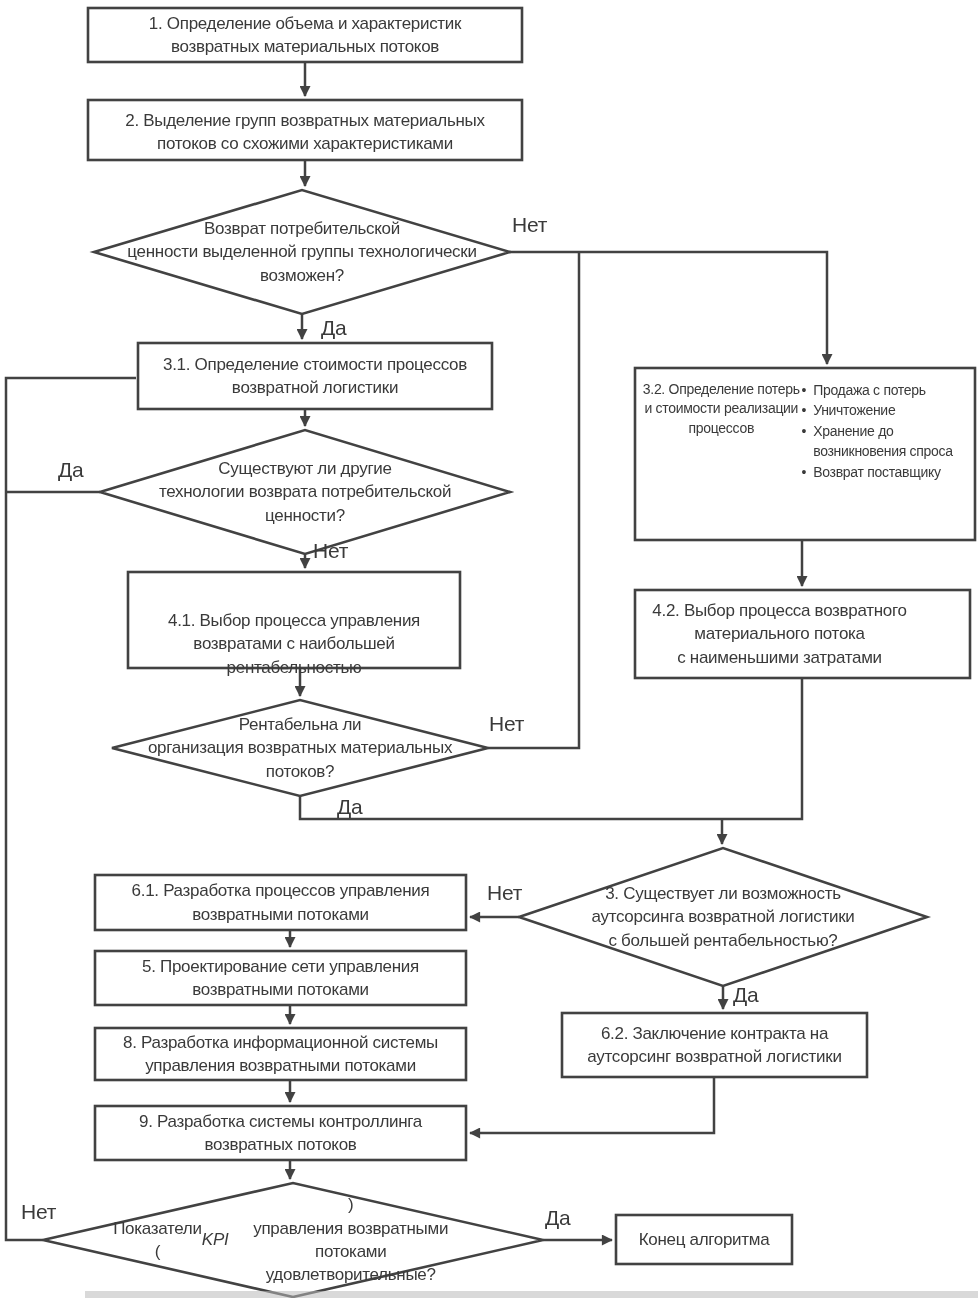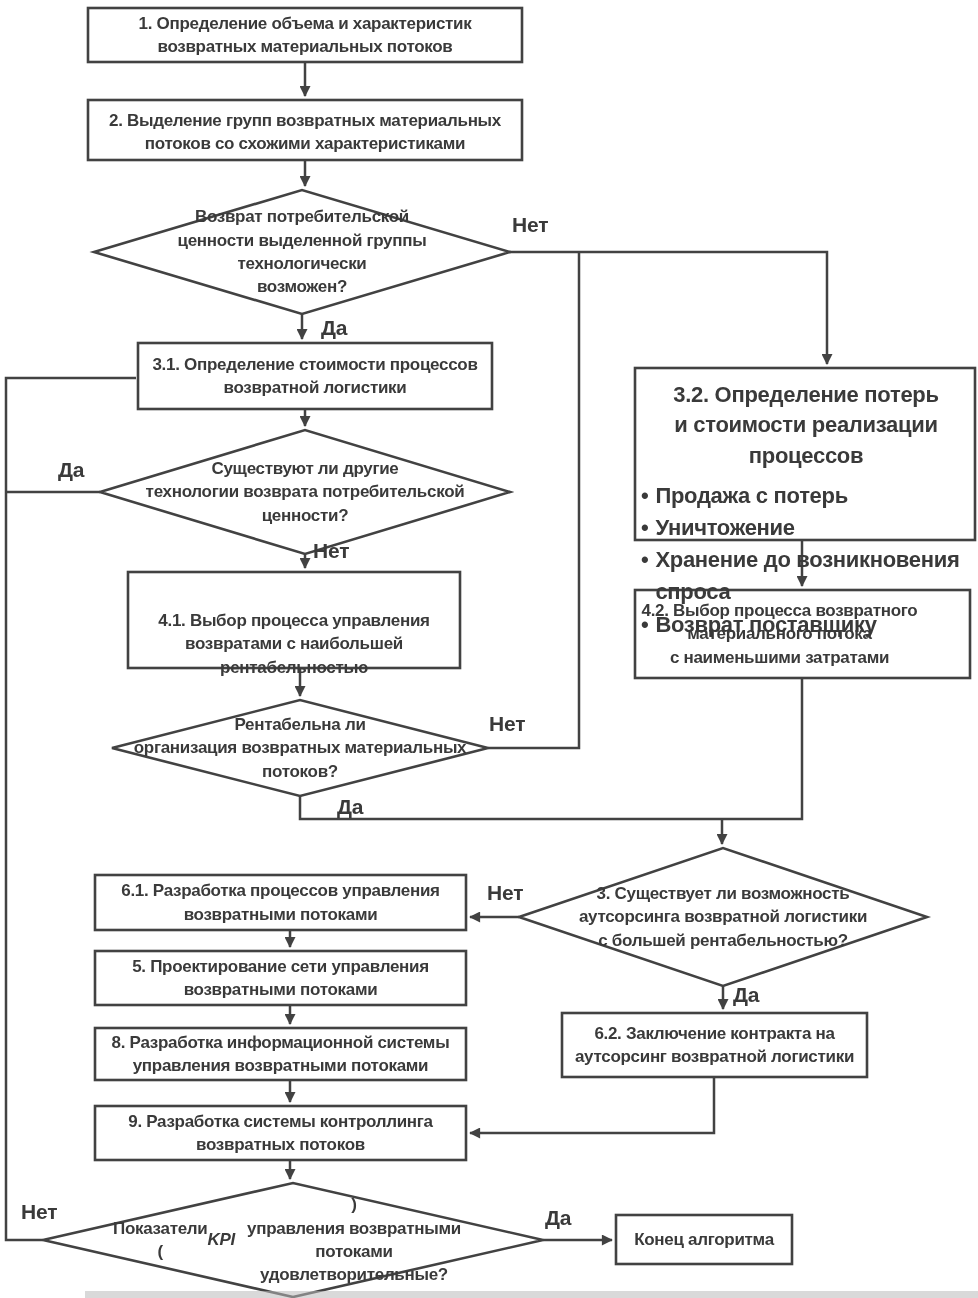--- a/index.html
+++ b/index.html
@@ -3,21 +3,20 @@
 <meta charset="utf-8">
 <style>
   html,body{margin:0;padding:0;background:#ffffff;}
   .stage{
     position:relative;
     width:978px;height:1298px;
     background:#ffffff;
     font-family:"Liberation Sans", sans-serif;
     color:#3a3a3a;
     overflow:hidden;
-    font-weight:bold;
   }
   .layer{position:absolute;left:0;top:0;}
   .node-text{
     position:absolute;
     display:flex;align-items:center;justify-content:center;
     text-align:center;
     white-space:pre-line;
     font-size:17px;line-height:1.38;
     letter-spacing:-0.3px;
     color:#3a3a3a;
@@ -25,22 +24,22 @@
   .flow-label{
     position:absolute;
     font-size:21px;line-height:1;
     letter-spacing:-0.2px;
     color:#3a3a3a;
     white-space:nowrap;
   }
   .kpi-italic{font-style:italic;}
   .box32-wrap{
     position:absolute;
-    display:flex;flex-direction:column;
-    font-size:22px;letter-spacing:-0.3px;color:#3a3a3a;
+    display:flex;flex-direction:row;
+    font-size:14px;letter-spacing:-0.3px;color:#3a3a3a;
   }
   .box32-title{
     text-align:center;white-space:pre-line;line-height:1.38;
     margin-bottom:9px;
   }
   .box32-bullets{display:flex;flex-direction:column;text-align:left;}
   .bullet-row{display:flex;line-height:1.46;}
   .bullet-marker{margin-right:7px;}
   .scan-bar{
     position:absolute;left:85px;top:1291px;width:893px;height:7px;

